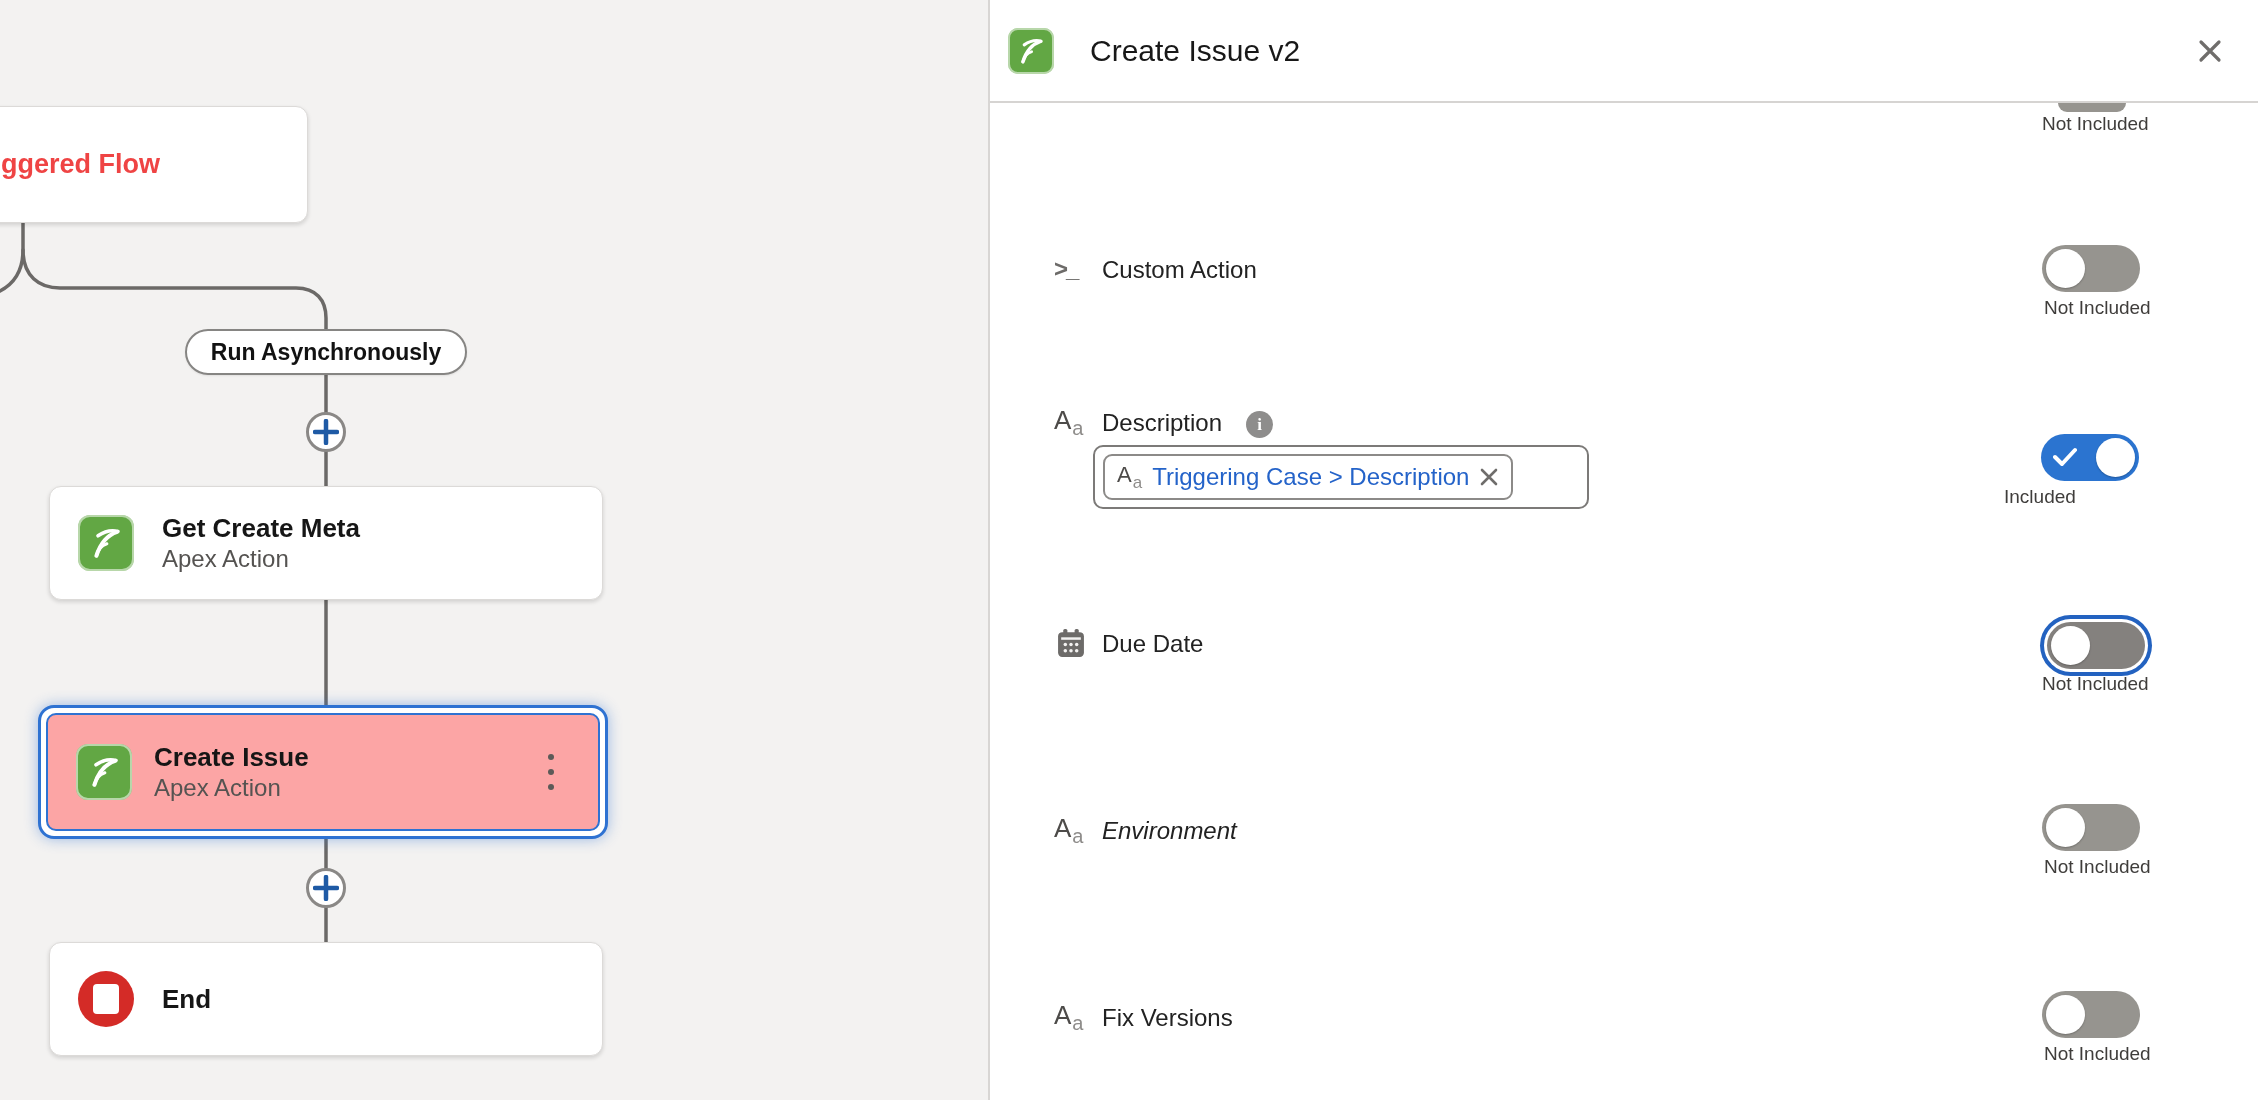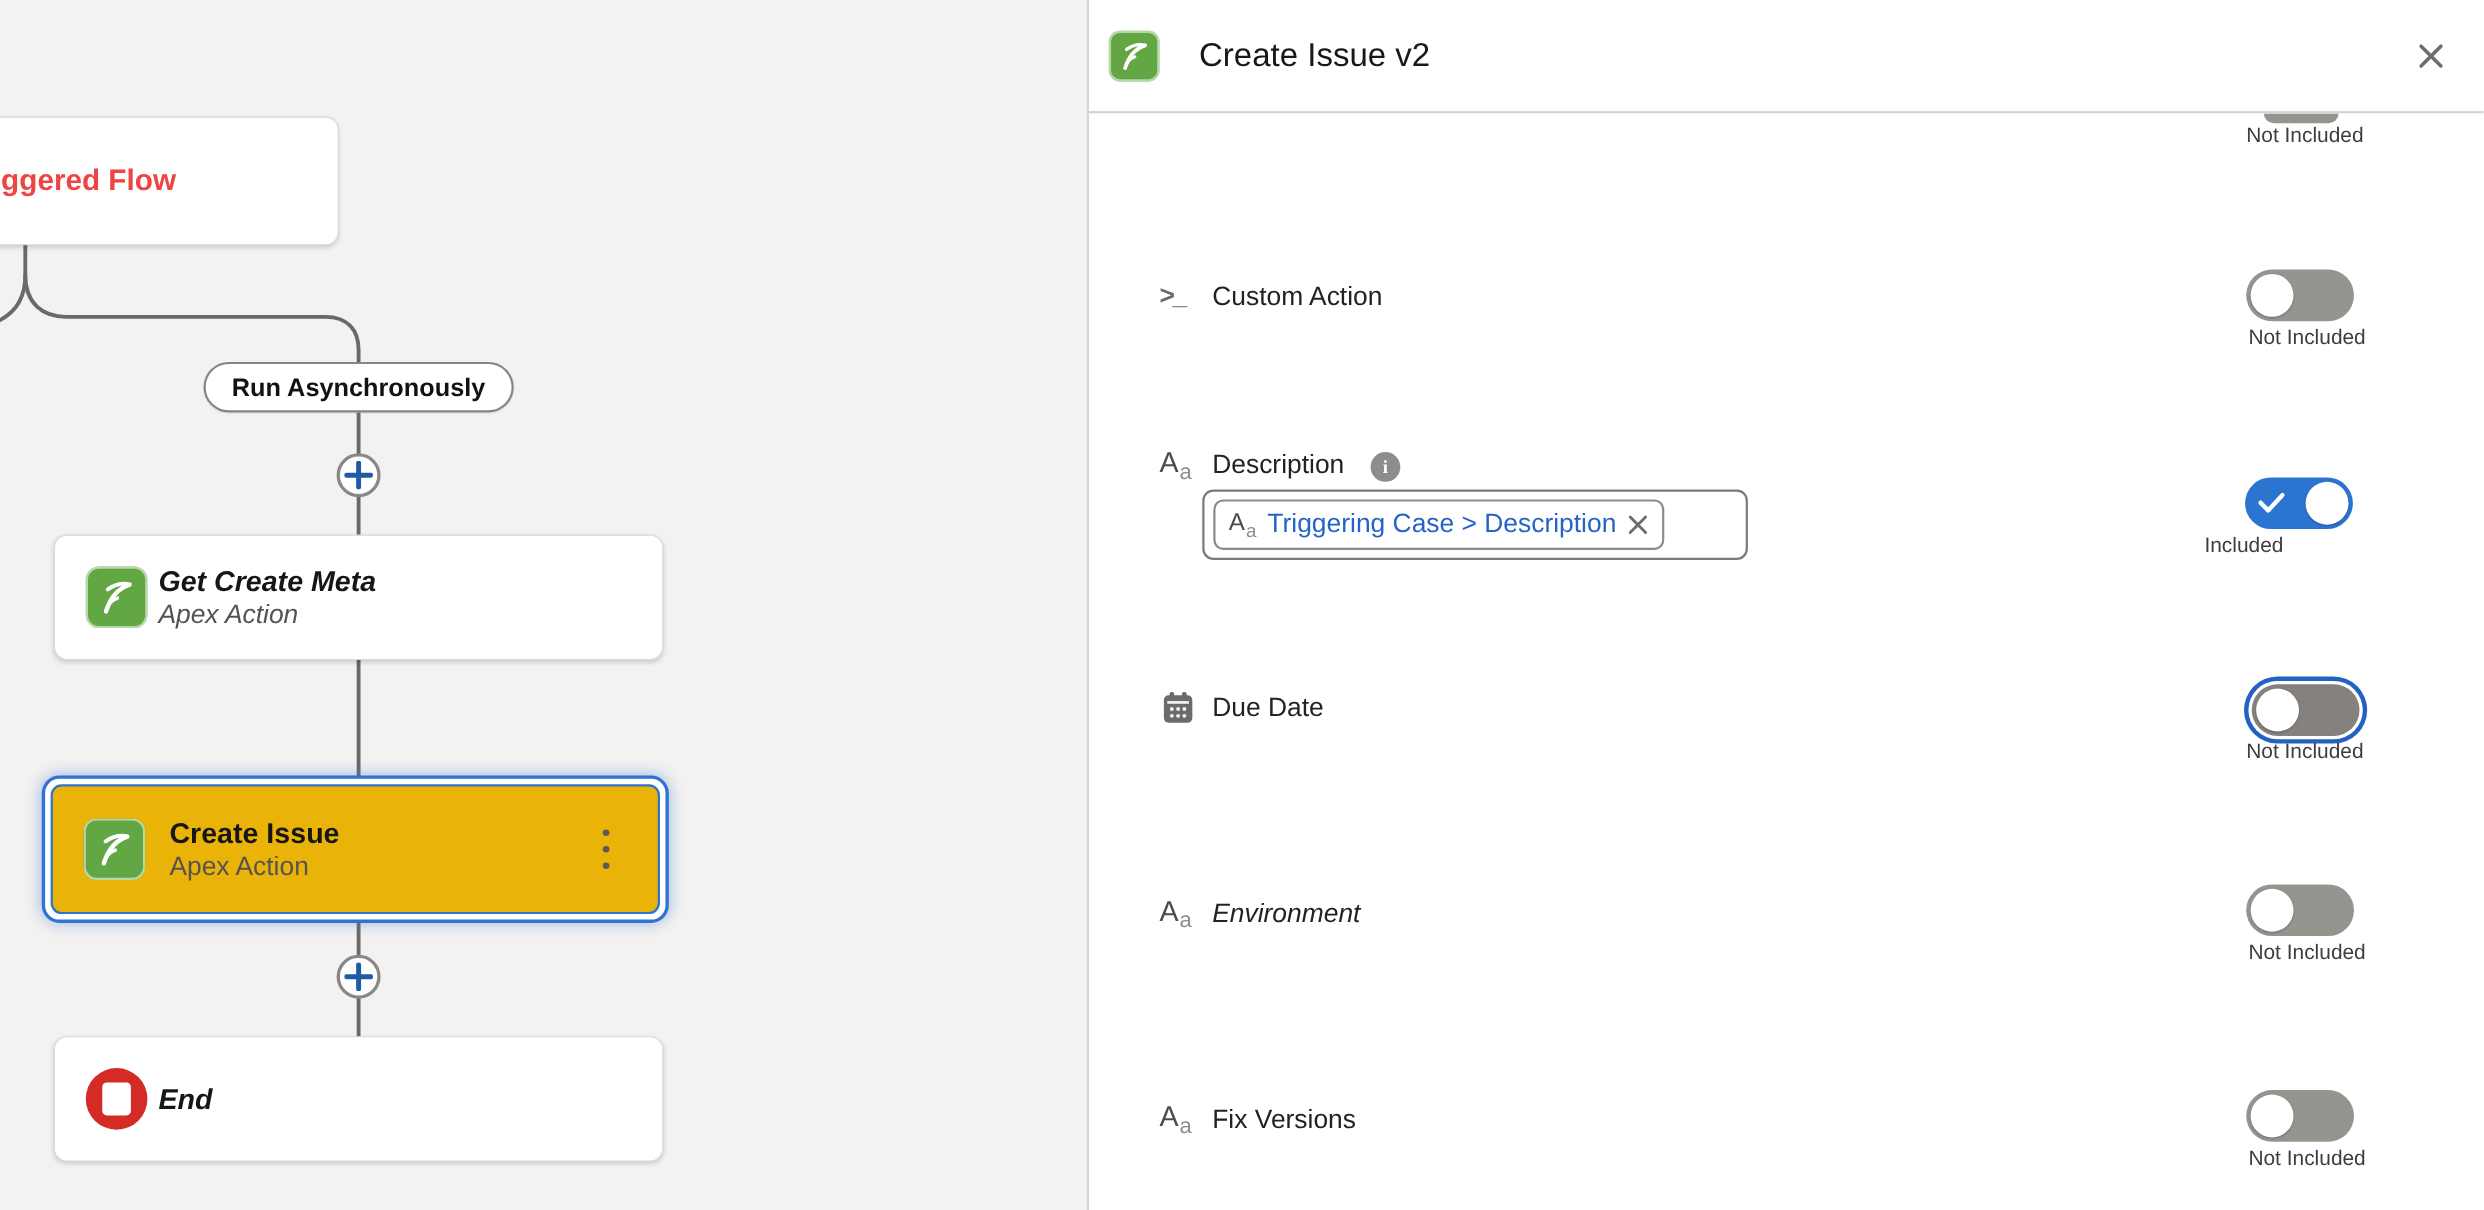--- a/index.html
+++ b/index.html
@@ -22,36 +22,36 @@
   .badge-pill { position:absolute; left:185px; top:329px; width:282px; height:46px;
     background:#fff; border:2px solid #868583; border-radius:24px;
     display:flex; align-items:center; justify-content:center;
     font-size:23px; font-weight:bold; color:#121212; box-shadow:0 1px 2px rgba(0,0,0,.08); }
 
   .plus-circle { position:absolute; width:40px; height:40px; border-radius:50%;
     background:#fff; border:3px solid #8a8886; display:flex; align-items:center; justify-content:center; }
   .plus1 { left:306px; top:412px; }
   .plus2 { left:306px; top:868px; }
 
-  .node-card { left:49px; width:554px; height:114px; padding:0 28px; gap:10px;font-style:italic; }
+  .node-card { left:49px; width:554px; height:114px; padding:0 28px; gap:28px; }
   .node-gcm { top:486px; }
   .node-end { top:942px; }
 
   .action-icon { width:56px; height:56px; border-radius:12px; background:#62a744;
     box-shadow:inset 0 0 0 2px rgba(255,255,255,.55); flex:0 0 auto;
     display:flex; align-items:center; justify-content:center; }
   .node-text { display:flex; flex-direction:column; justify-content:center; gap:4px; }
   .node-title { font-size:26px; font-weight:bold; color:#161616; line-height:28px; }
   .node-sub { font-size:24px; color:#555351; line-height:26px; }
 
   .selected-wrap { position:absolute; left:38px; top:705px; width:570px; height:134px;
     border:3px solid #2e72d2; border-radius:16px; background:#fff;
     box-shadow:0 0 14px rgba(46,114,210,.45); }
   .selected-inner { position:absolute; left:5px; top:5px; right:5px; bottom:5px;
-    background:#eab308; border:2px solid #2e72d2; border-radius:10px;
+    background:#fca5a5; border:2px solid #2e72d2; border-radius:10px;
     display:flex; align-items:center; padding:0 28px; gap:22px; }
   .kebab { position:absolute; right:44px; top:50%; transform:translateY(-50%);
     display:flex; flex-direction:column; gap:9px; cursor:pointer; }
   .kebab i { width:6px; height:6px; border-radius:50%; background:#5c5a58; }
 
   .end-icon { width:56px; height:56px; border-radius:50%; background:#d42b27;
     flex:0 0 auto; display:flex; align-items:center; justify-content:center; }
   .end-icon i { width:26px; height:30px; background:#fff; border-radius:4px; }
 
   

